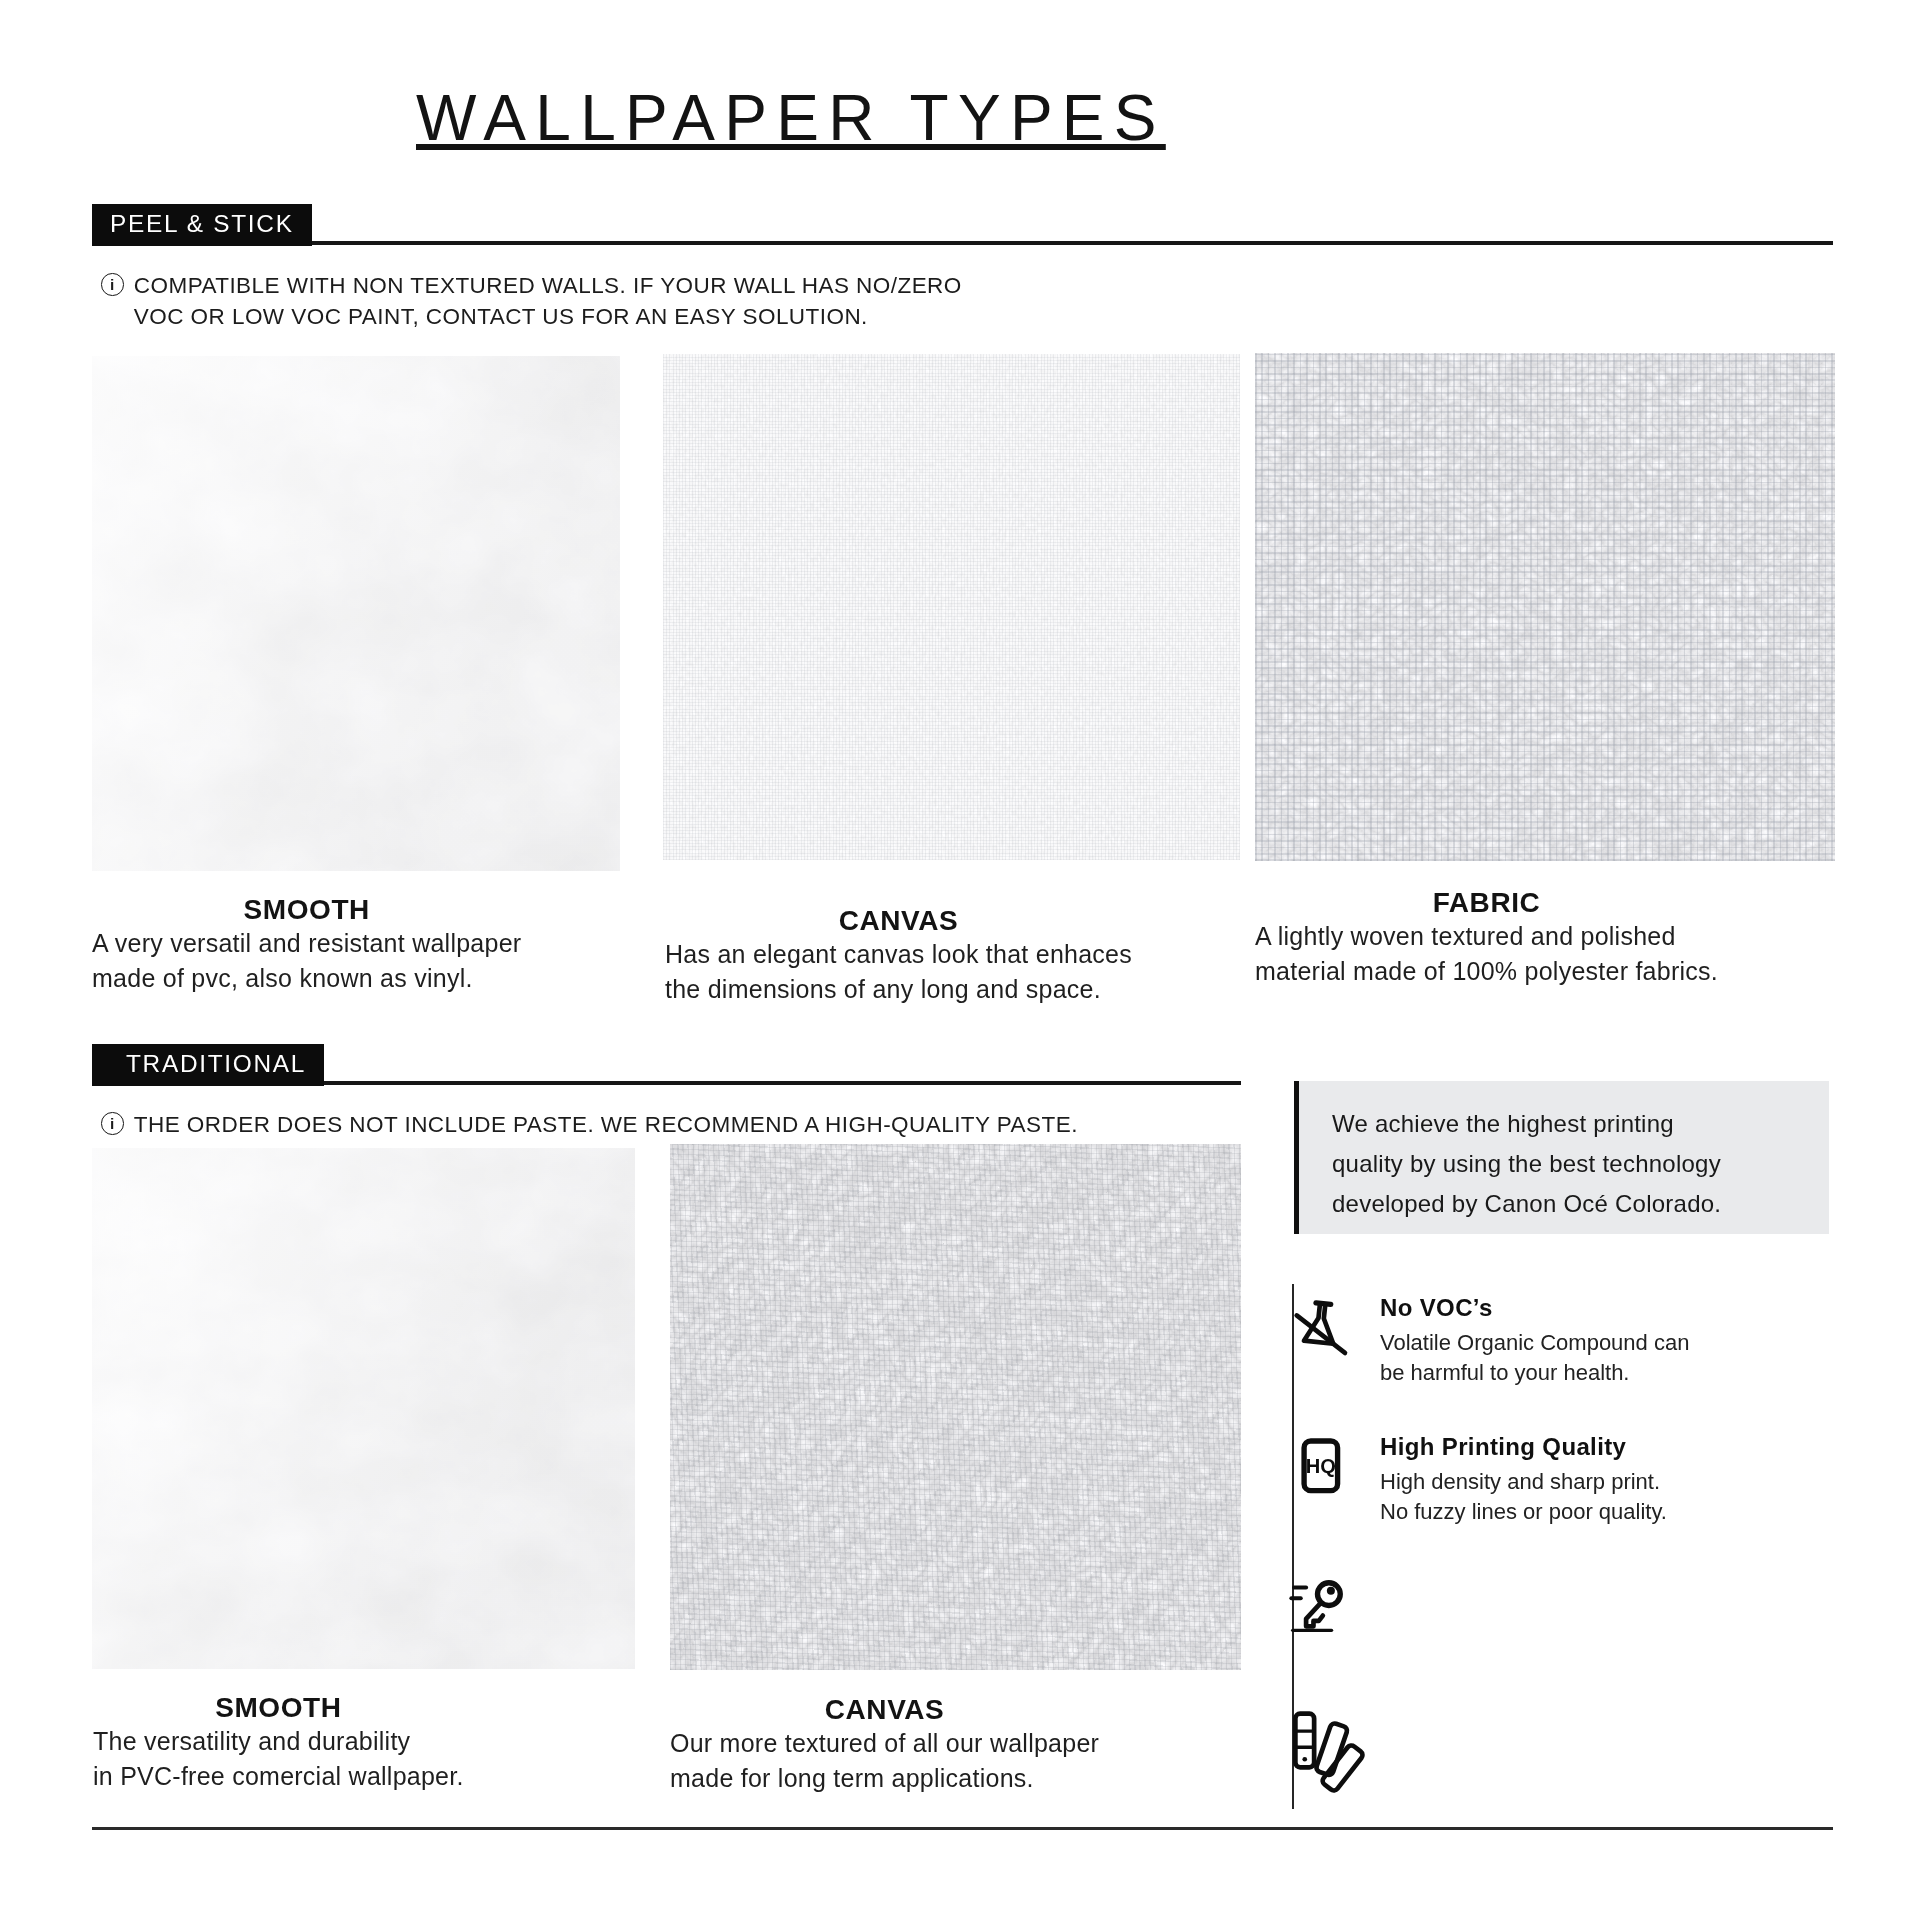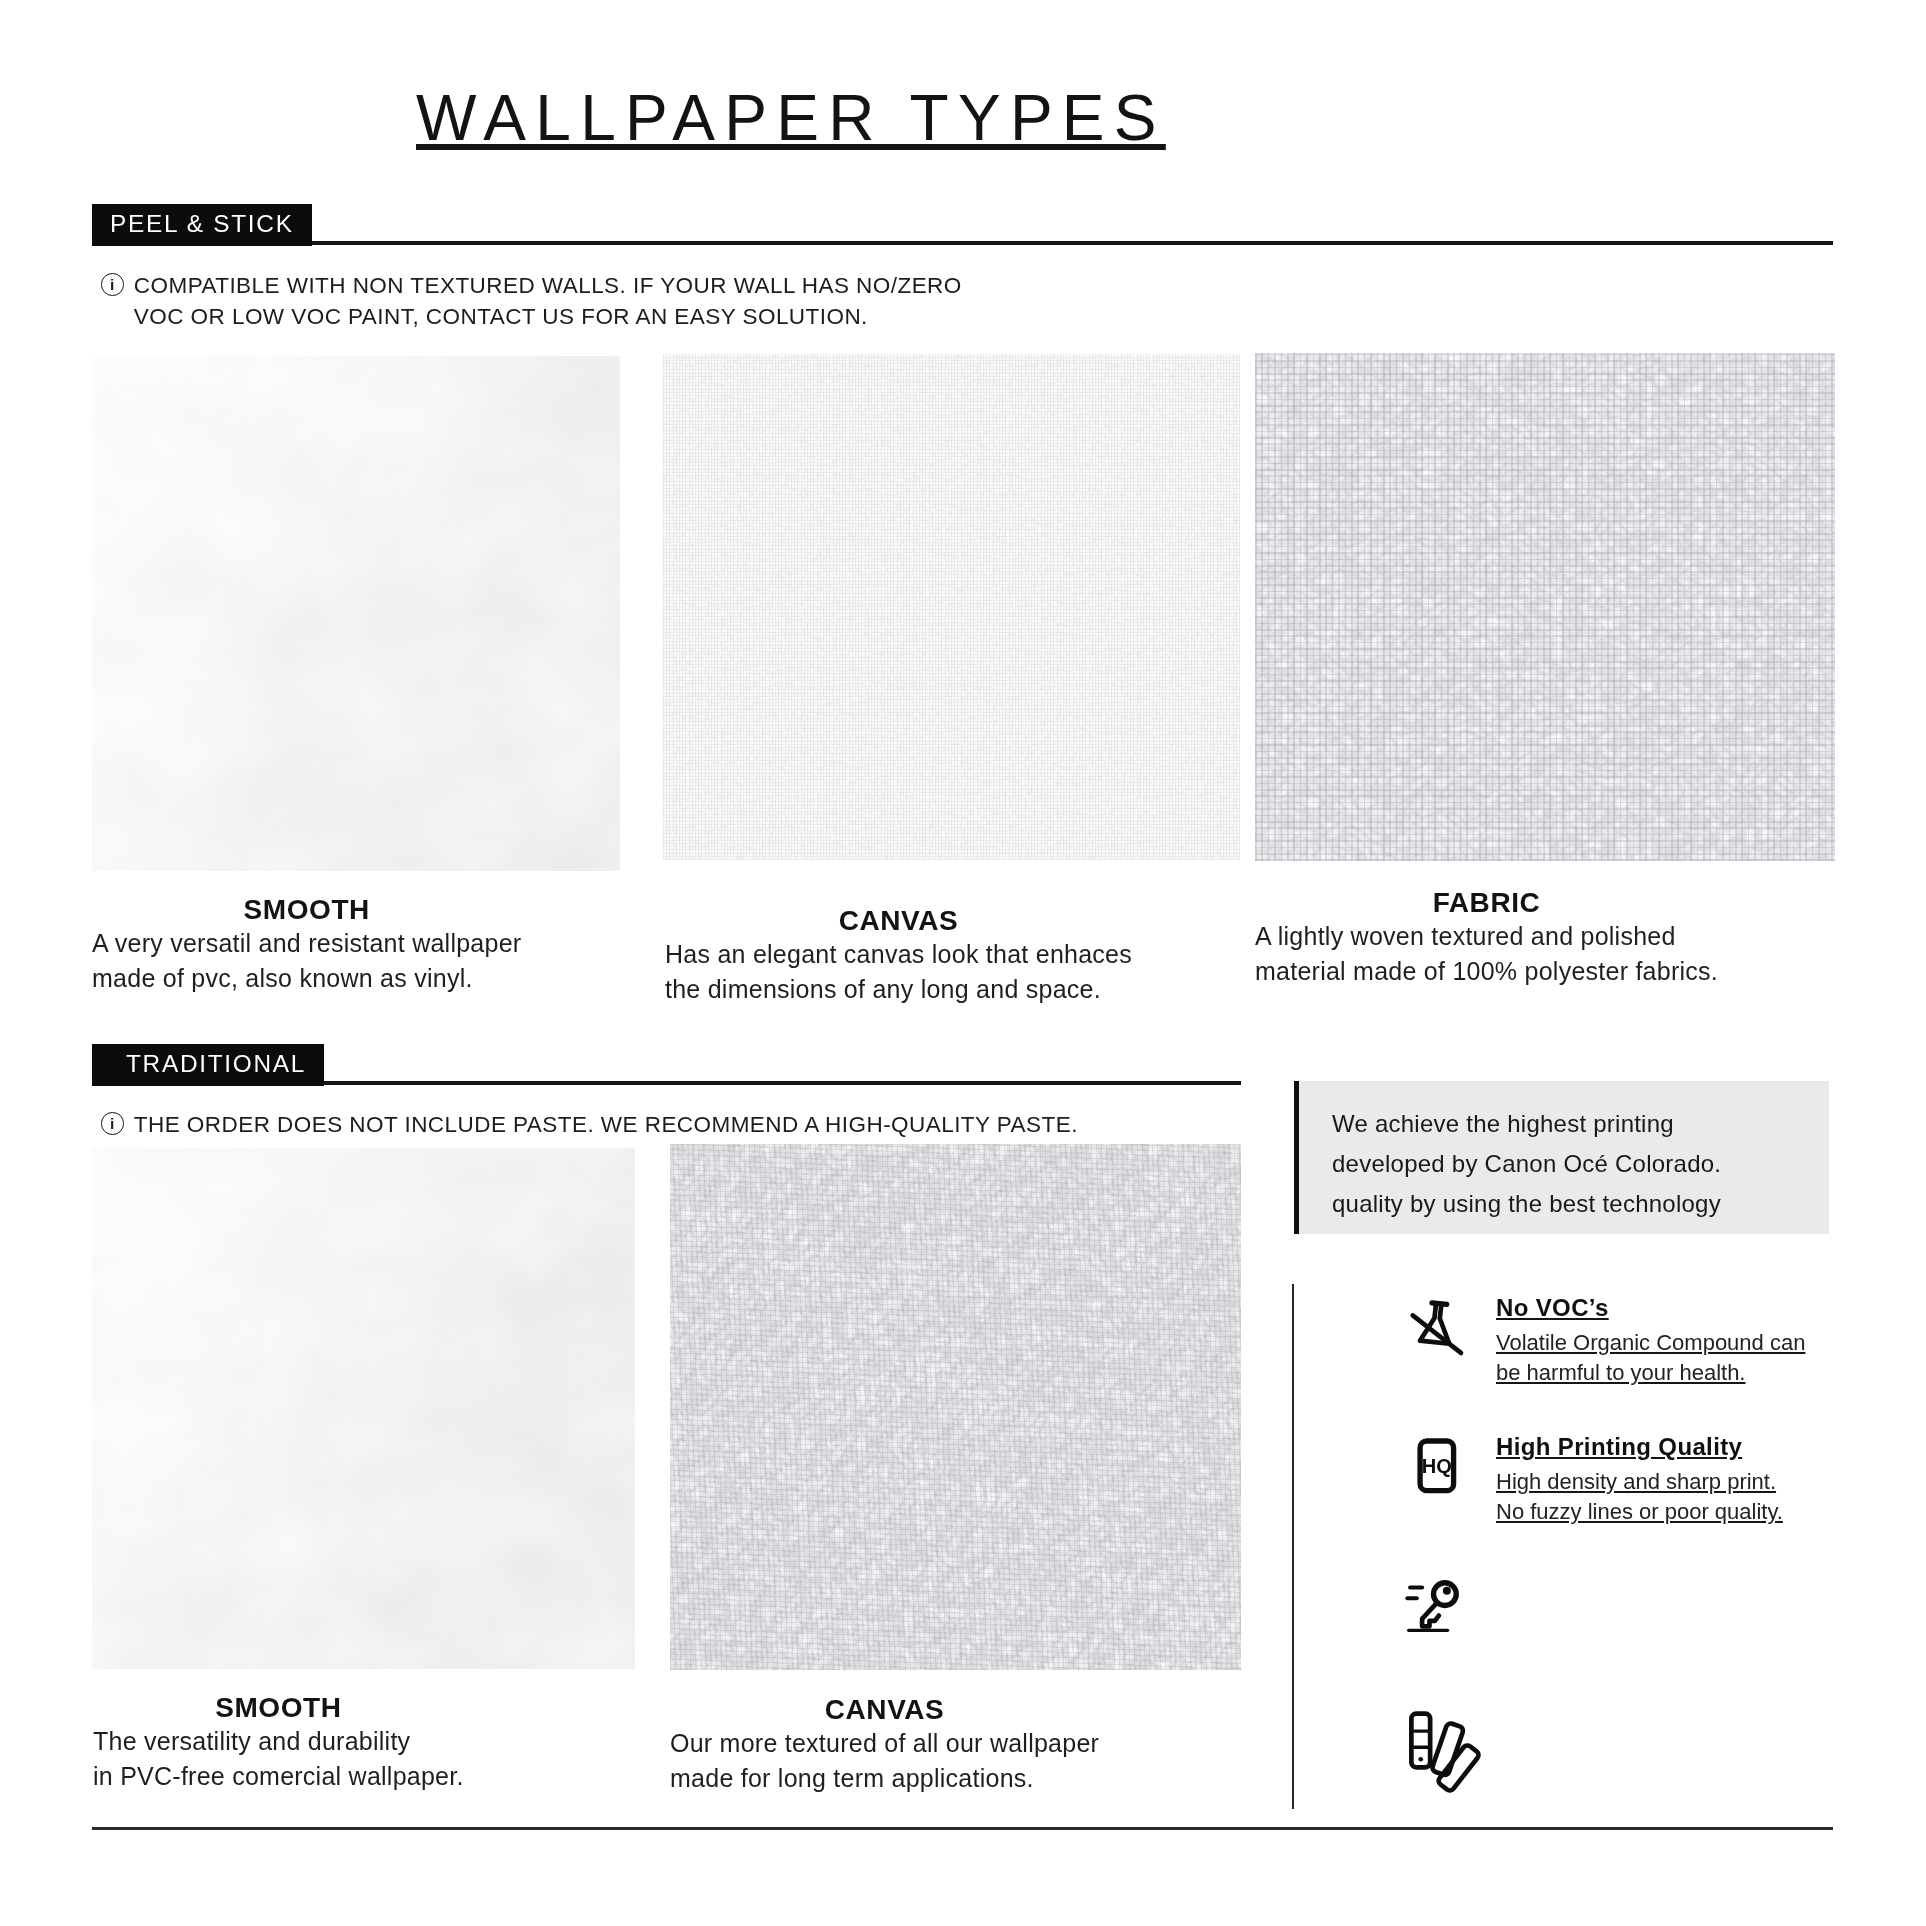--- a/index.html
+++ b/index.html
@@ -60,21 +60,21 @@
   .cap-s4{left:93px;top:1692px;}
   .cap-s5{left:670px;top:1694px;}
 
   
   .qbox{position:absolute;left:1294px;top:1081px;width:535px;height:153px;background:#e9eaec;
     border-left:5.8px solid #0f0f0f;box-sizing:border-box;padding:23px 15.4px 0 33px;
     font-size:24px;line-height:40px;letter-spacing:0.01em;color:#191919;}
 
   
   .featline{position:absolute;left:1292px;top:1284px;width:1.9px;height:525px;background:#262626;}
-  .feature{position:absolute;left:1402px;width:514px;display:flex;gap:27px;text-decoration:underline;}
+  .feature{position:absolute;left:1286px;width:514px;display:flex;gap:27px;}
   .f1{top:1294px}.f2{top:1433px}.f3{top:1570px}.f4{top:1707px}
   .ficon{flex:0 0 67px;width:67px;height:67px;}
   .ficon svg{width:67px;height:67px;overflow:visible;display:block;}
   .ftitle{font-size:24px;font-weight:700;letter-spacing:0.015em;color:#101010;}
   .fdesc{margin-top:5.8px;font-size:22px;line-height:30px;color:#222222;}
 
   .icon-stroke{stroke:#0d0d0d;fill:none;stroke-linecap:round;stroke-linejoin:round;}
 </style>
 </head>
 <body>
@@ -218,22 +218,22 @@
   <div class="caption cap-s5">
     <div class="cap-title">CANVAS</div>
     <div class="cap-desc">
       <span>Our more textured of all our wallpaper</span><br>
       <span>made for long term applications.</span>
     </div>
   </div>
 
   <div class="qbox">
     <div>We achieve the highest printing</div>
+    <div>quality by using the best technology</div>
     <div>developed by Canon Océ Colorado.</div>
-    <div>quality by using the best technology</div>
   </div>
 
   <div class="featline"></div>
 
   <div class="feature f1">
     <span class="ficon">
       <svg viewBox="0 0 100 100">
         <g class="icon-stroke" stroke-width="7" transform="rotate(6 50 50)">
           <path d="M41 14 H63" stroke-width="8"></path>
           <path d="M47 16 V36 L29 72 H73 L55 36 V16"></path>

